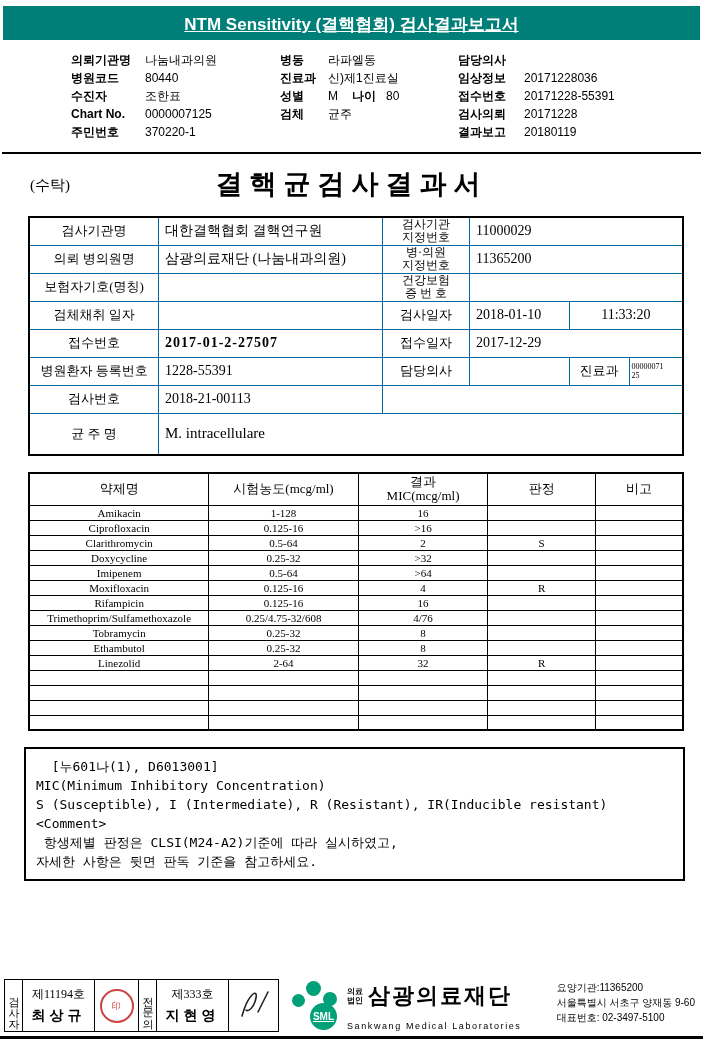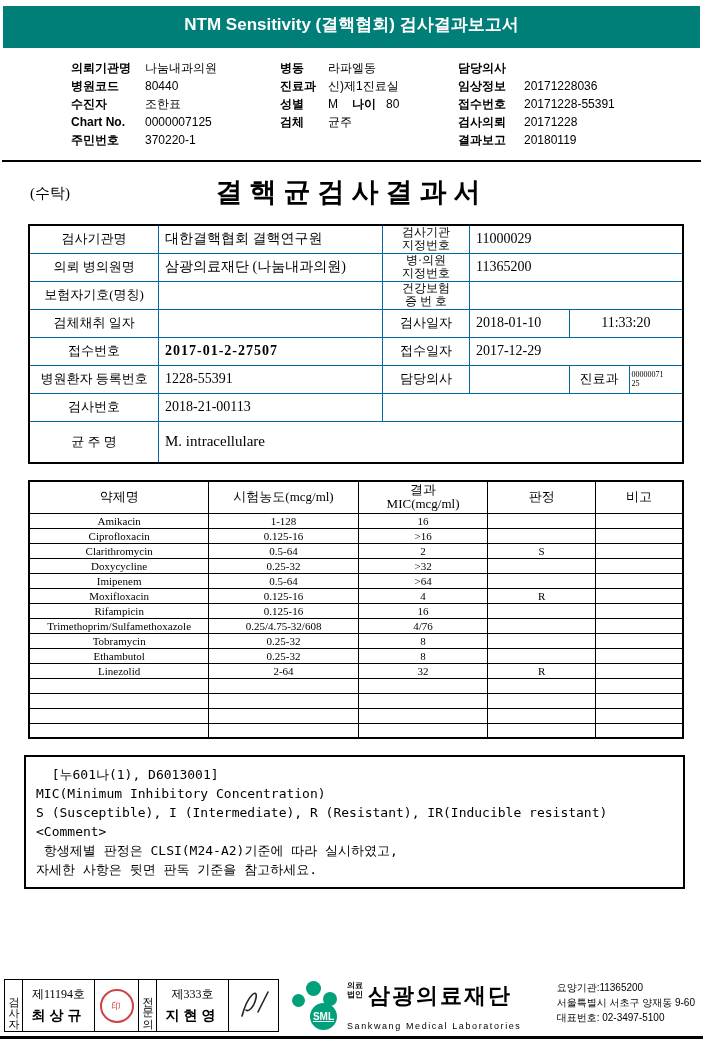--- a/index.html
+++ b/index.html
@@ -1,22 +1,22 @@
 <!DOCTYPE html>
 <html><head>
 <meta charset="utf-8">
 <style>
   * { margin:0; padding:0; box-sizing:border-box; }
   html,body { background:#fff; }
   .page { width:703px; height:1039px; background:#fff; position:relative;
           font-family:"Liberation Sans",sans-serif; color:#000; overflow:hidden; }
 
   
-  .top-bar { margin:6px 3px 0; height:42px; background:#007F78; color:#fff;
-             text-align:center; line-height:38px; font-weight:bold; font-size:17px; }
+  .top-bar { margin:6px 3px 0; height:34px; background:#007F78; color:#fff;
+             text-align:center; line-height:38px; font-weight:bold; font-size:17px;text-decoration:underline; }
 
   
   .patient-info { display:flex; padding:11px 0 6px 28px; font-size:12px; }
   .pi-col { }
   #pi-col1 { width:209px; }
   #pi-col2 { width:178px; }
   #pi-col3 { width:270px; }
   .pi-row { display:flex; height:18px; line-height:18px; white-space:nowrap;margin-left:43px; }
   .pi-label { font-weight:bold; }
   #pi-col1 .pi-label { width:74px; }
@@ -76,21 +76,21 @@
 
   .logo { position:relative; width:48px; height:50px; margin-left:12px; flex:none; }
   .logo .c { position:absolute; border-radius:50%; background:#00A078; }
   .logo .c1 { width:15px; height:15px; left:15px; top:0; }
   .logo .c2 { width:14px; height:14px; left:32px; top:11px; }
   .logo .c3 { width:13px; height:13px; left:1px; top:13px; }
   .logo .c4 { width:27px; height:27px; left:19px; top:22px; color:#fff; font-size:10px;
               font-weight:bold; display:flex; align-items:center; justify-content:center;text-decoration:underline; }
 
   .org { margin-left:8px; }
-  .org-row1 { display:flex; align-items:flex-start; }
+  .org-row1 { display:flex; align-items:center; }
   .org-prefix { font-size:8px; line-height:9px; white-space:pre-line; margin-right:5px; font-weight:bold; }
   .org-name { font-size:22px; font-weight:bold; letter-spacing:2px; }
   .org-en { font-size:9px; letter-spacing:1.6px; margin-top:10px; }
 
   .contact { margin-left:auto; font-size:10px; line-height:15px; align-self:flex-start; padding-top:1px; }
 
   .bottom-line { position:absolute; left:0; right:0; bottom:0; height:3px; background:#000; }
 </style>
 </head>
 <body>

